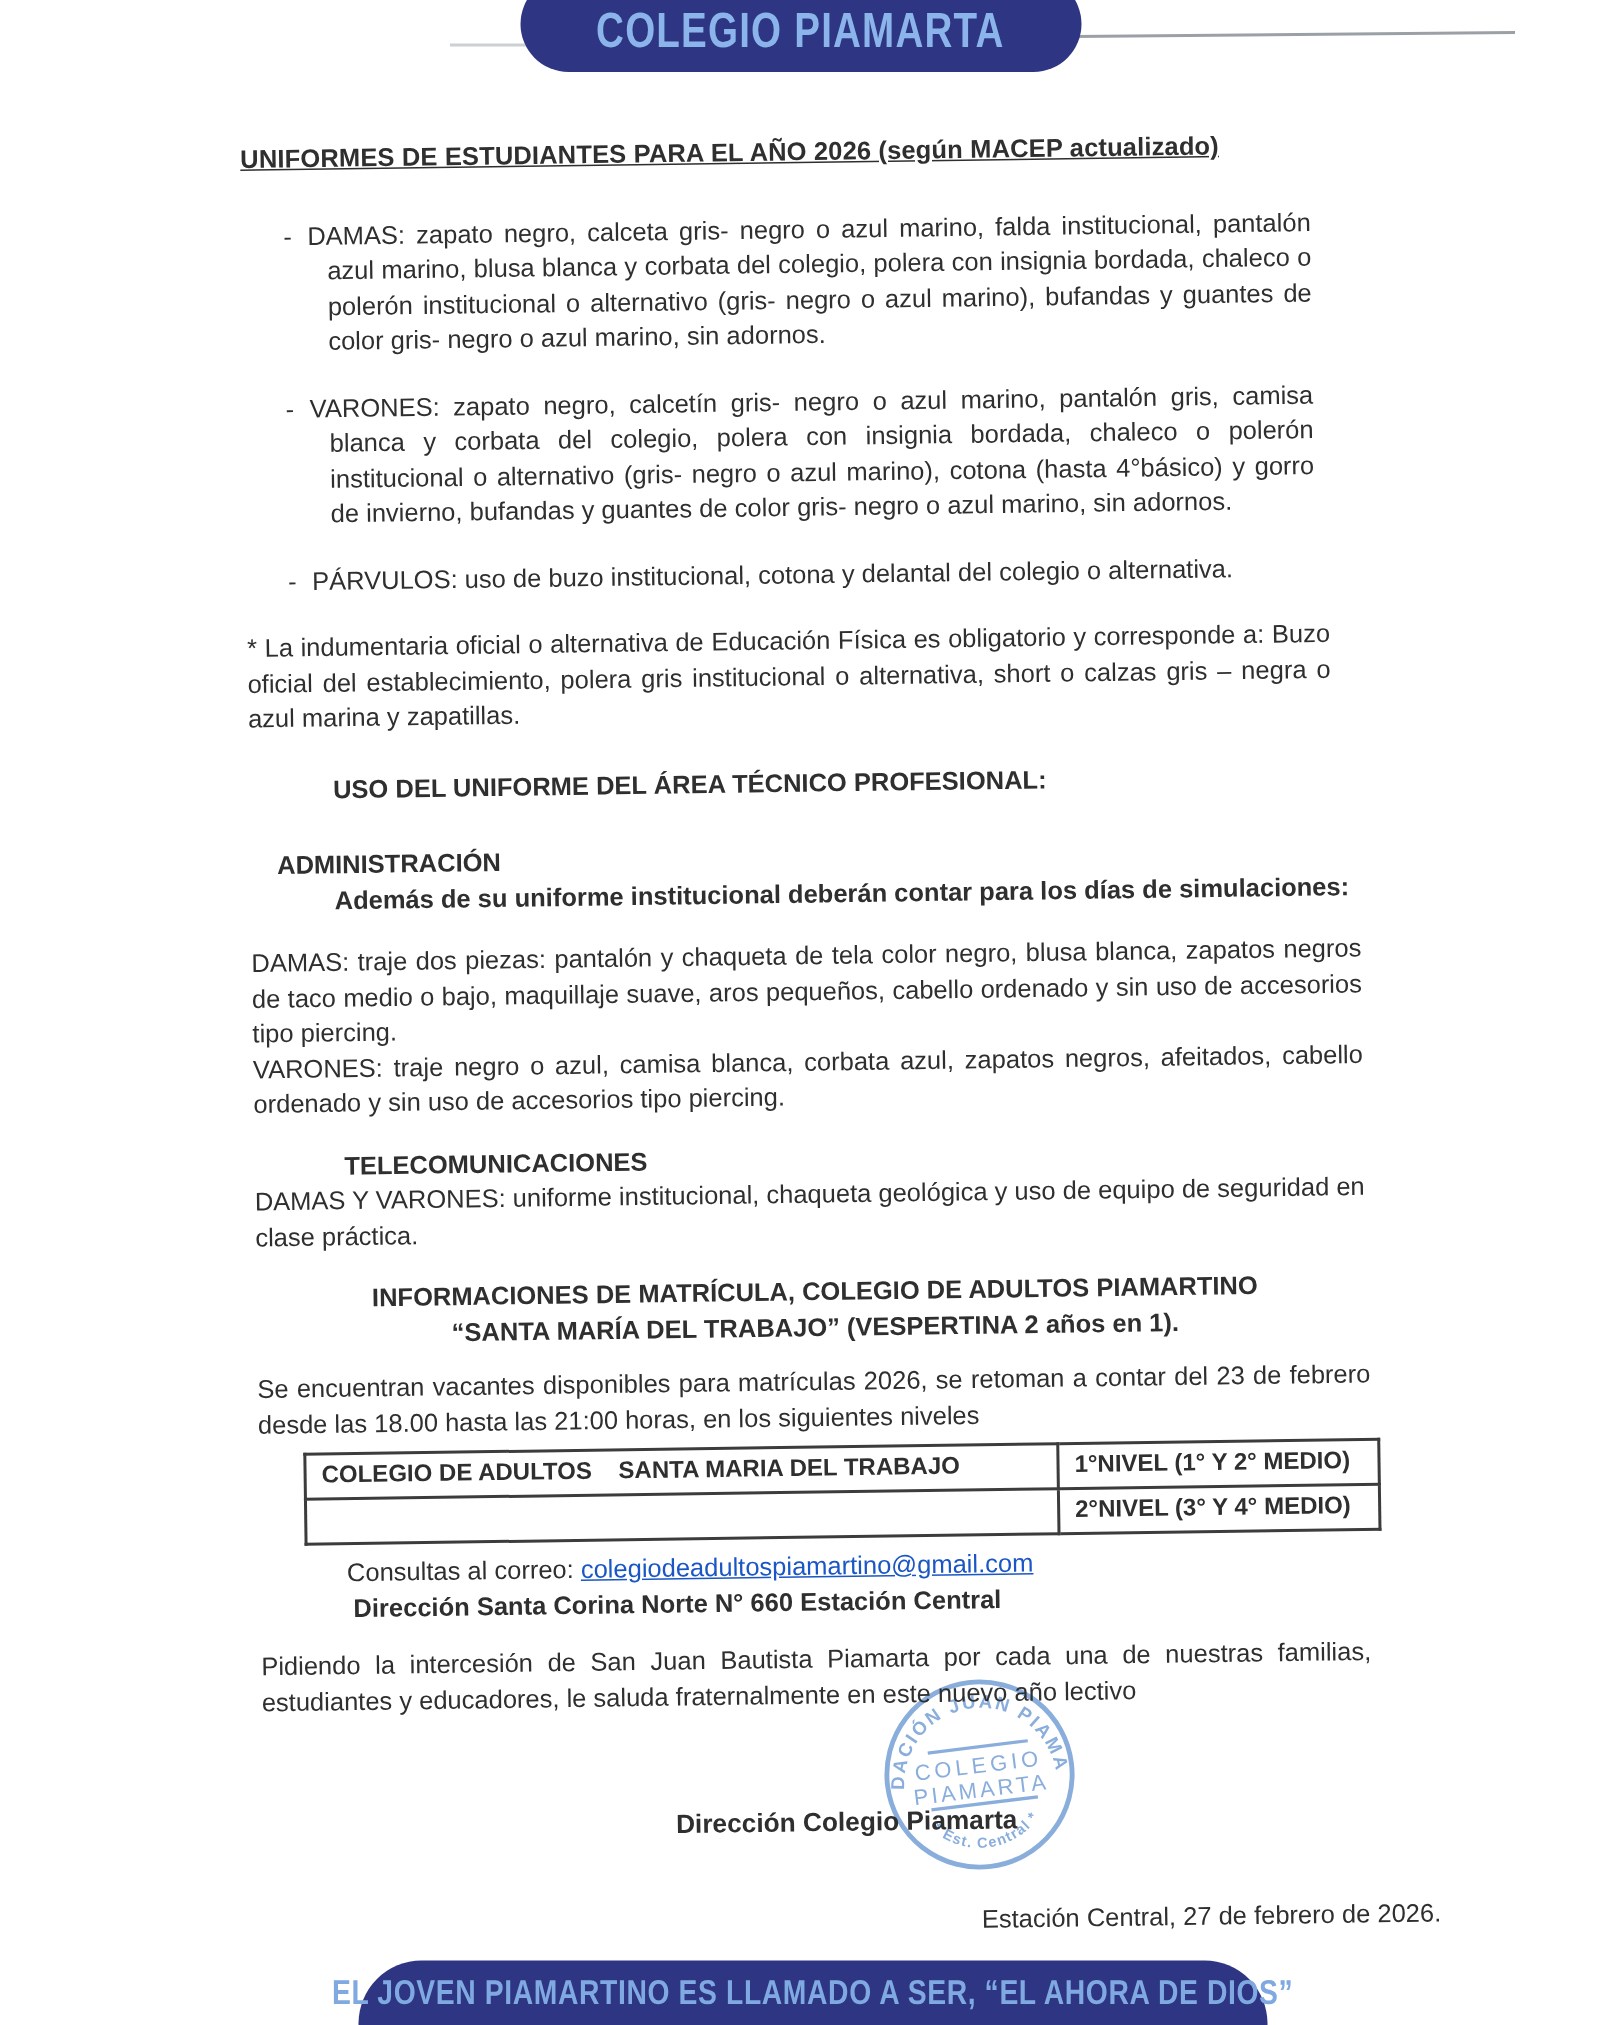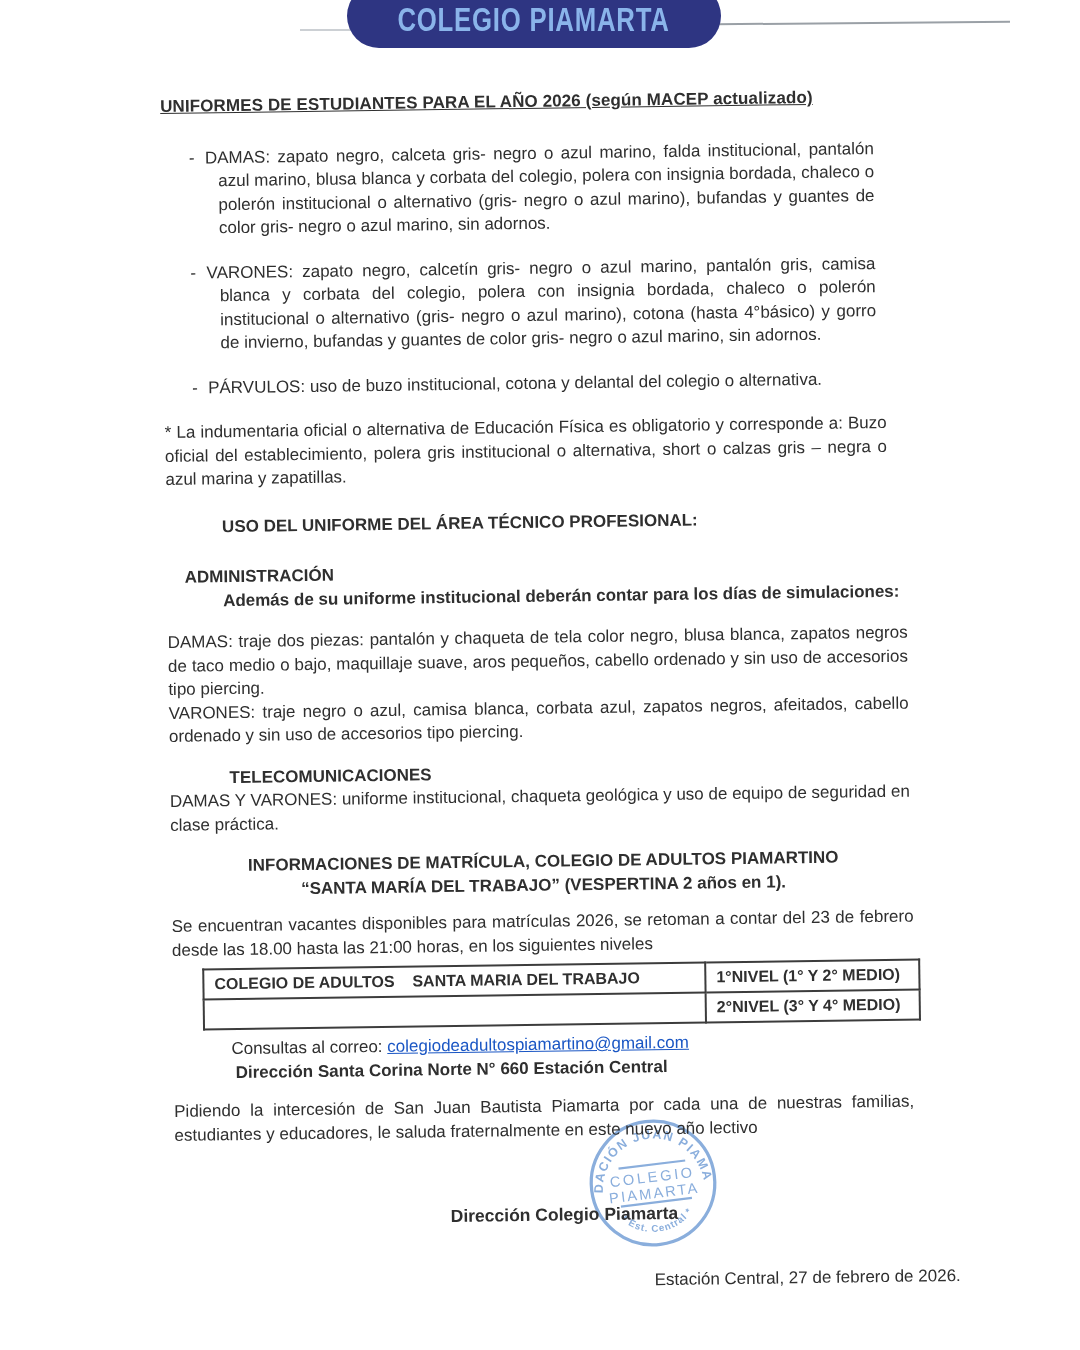--- a/index.html
+++ b/index.html
@@ -169,14 +169,17 @@
     <p class="contact-line"><span>Consultas al correo: </span><a class="email-link">colegiodeadultospiamartino@gmail.com</a></p>
     <p class="address-line">Dirección Santa Corina Norte N° 660 Estación Central</p>
 
     <p class="closing-par">Pidiendo la intercesión de San Juan Bautista Piamarta por cada una de nuestras familias, estudiantes y educadores, le saluda fraternalmente en este nuevo año lectivo</p>
 
     <p class="signature-line">Dirección Colegio Piamarta</p>
 
     <p class="dateline">Estación Central, 27 de febrero de 2026.</p>
   </div>
 
+  <div class="footer-banner">
+    <span class="footer-text">EL JOVEN PIAMARTINO ES LLAMADO A SER, “EL AHORA DE DIOS”</span>
+  </div>
 
 </div>
 
 </body></html>

